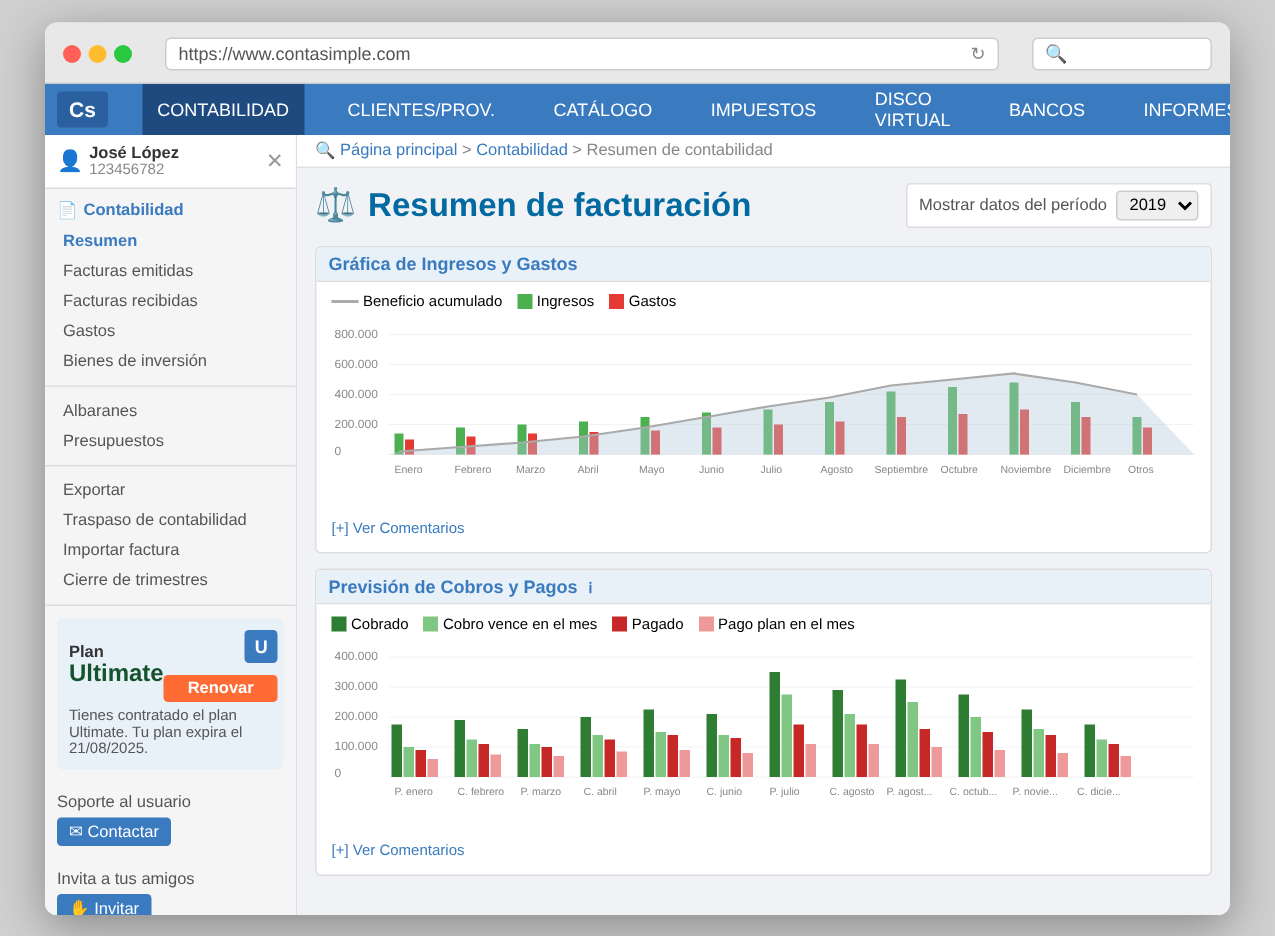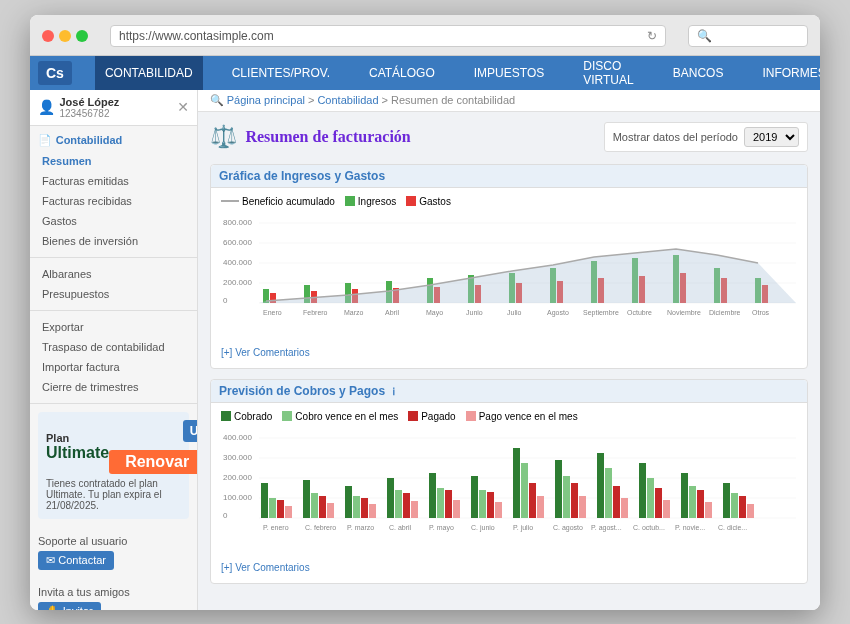--- a/index.html
+++ b/index.html
@@ -35,37 +35,37 @@
     .sidebar-close { color: #999; cursor: pointer; font-size: 14px; }
     .sidebar-section-title { padding: 8px 8px 4px; font-size: 11px; font-weight: bold; color: #3a7abf; display: flex; align-items: center; gap: 4px; }
     .sidebar-item { padding: 4px 12px; font-size: 11px; color: #555; cursor: pointer; }
     .sidebar-item.active { color: #3a7abf; font-weight: bold; }
     .sidebar-divider { border: none; border-top: 1px solid #ddd; margin: 6px 0; }
     .sidebar-plan { background: #e8f0f8; margin: 8px; border-radius: 4px; padding: 8px; }
     .plan-header { display: flex; align-items: center; justify-content: space-between; margin-bottom: 4px; }
     .plan-title { font-size: 11px; font-weight: bold; color: #333; }
     .plan-name { font-size: 16px; font-weight: bold; color: #14532d; }
     .plan-badge { background: #3a7abf; color: #fff; width: 22px; height: 22px; border-radius: 3px; display: flex; align-items: center; justify-content: center; font-weight: bold; font-size: 12px; margin-bottom: 4px; }
-    .plan-renew { background: #ff6b35; color: #fff; border: none; border-radius: 3px; padding: 3px 16px; font-size: 16px; font-weight: bold; cursor: pointer; }
+    .plan-renew { background: #ff6b35; color: #fff; border: none; border-radius: 3px; padding: 3px 16px; font-size: 11px; font-weight: bold; cursor: pointer; }
     .plan-desc { font-size: 10px; color: #555; margin-top: 4px; }
     .sidebar-support { padding: 8px; }
     .sidebar-support-label { font-size: 11px; color: #555; margin-bottom: 4px; }
     .support-btn { background: #3a7abf; color: #fff; border: none; border-radius: 3px; padding: 3px 8px; font-size: 11px; cursor: pointer; display: flex; align-items: center; gap: 3px; text-align: center; }
     .sidebar-invite { padding: 8px; }
     .sidebar-invite-label { font-size: 11px; color: #555; margin-bottom: 4px; }
     .invite-btn { background: #3a7abf; color: #fff; border: none; border-radius: 3px; padding: 3px 8px; font-size: 11px; cursor: pointer; display: flex; align-items: center; gap: 3px; }
     
     .content { flex: 1; background: #f0f2f5; overflow-y: auto; }
     .breadcrumb { padding: 4px 12px; font-size: 11px; color: #888; background: #fff; border-bottom: 1px solid #e0e0e0; display: flex; align-items: center; gap: 3px; }
     .breadcrumb a { color: #3a7abf; text-decoration: none; }
     .content-inner { padding: 10px 12px; }
     .page-header { display: flex; align-items: center; justify-content: space-between; margin-bottom: 12px; }
     .page-title-row { display: flex; align-items: center; gap: 8px; }
     .page-icon { font-size: 22px; color: #3a7abf; }
-    .page-title { font-size: 16px; font-weight: bold; color: #6d28d9; font-family: Liberation Serif, serif; }
+    .page-title { font-size: 22px; font-weight: bold; color: #0369a1; }
     .period-selector { display: flex; align-items: center; gap: 6px; font-size: 11px; color: #555; background: #fff; border: 1px solid #ddd; border-radius: 3px; padding: 4px 8px; }
     .period-select { border: 1px solid #ccc; border-radius: 3px; font-size: 11px; padding: 2px 4px; }
     
     .chart-section { background: #fff; border: 1px solid #ddd; border-radius: 4px; margin-bottom: 10px; padding: 10px; }
     .chart-section-title { font-size: 12px; font-weight: bold; color: #3a7abf; background: #e8f0f8; padding: 4px 8px; margin: -10px -10px 8px -10px; border-radius: 4px 4px 0 0; border-bottom: 1px solid #ddd; }
     .chart-legend { display: flex; align-items: center; gap: 10px; margin-bottom: 6px; font-size: 10px; }
     .legend-item { display: flex; align-items: center; gap: 3px; }
     .legend-color-block { width: 10px; height: 10px; }
     .chart-link { font-size: 10px; color: #3a7abf; cursor: pointer; margin-top: 14px; }
     
@@ -305,21 +305,21 @@
             <div class="legend-item">
               <div class="legend-color-block" style="background:#81c784;"></div>
               <span>Cobro vence en el mes</span>
             </div>
             <div class="legend-item">
               <div class="legend-color-block" style="background:#c62828;"></div>
               <span>Pagado</span>
             </div>
             <div class="legend-item">
               <div class="legend-color-block" style="background:#ef9a9a;"></div>
-              <span>Pago vence en el mes</span>
+              <span>Pago plan en el mes</span>
             </div>
           </div>
           <div class="chart-container">
             <svg width="580" height="120">
 
               <text x="2" y="12" font-size="8" fill="#888">400.000</text>
               <text x="2" y="32" font-size="8" fill="#888">300.000</text>
               <text x="2" y="52" font-size="8" fill="#888">200.000</text>
               <text x="2" y="72" font-size="8" fill="#888">100.000</text>
               <text x="2" y="90" font-size="8" fill="#888">0</text>

